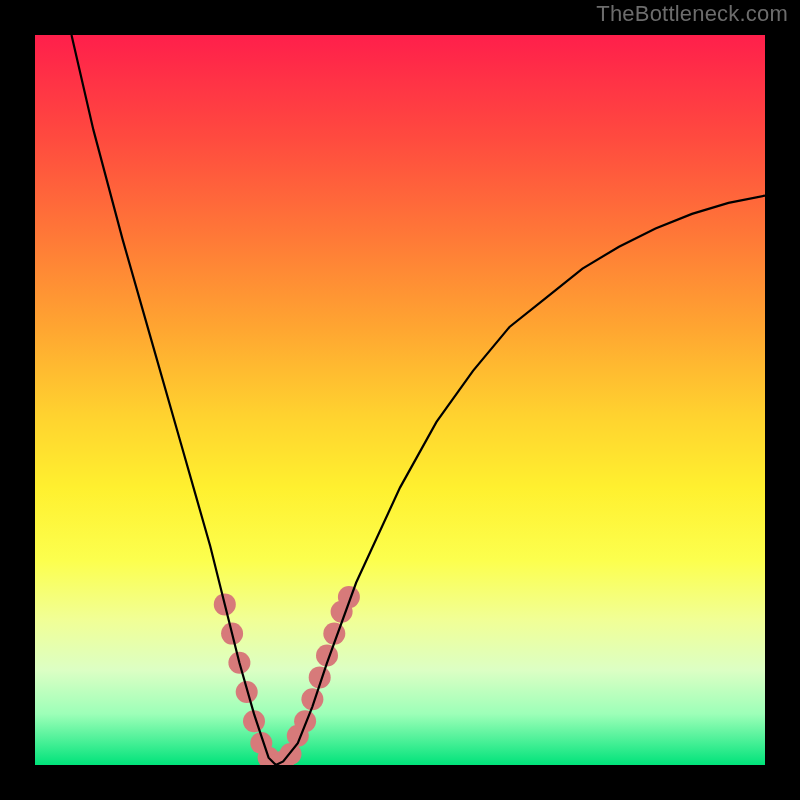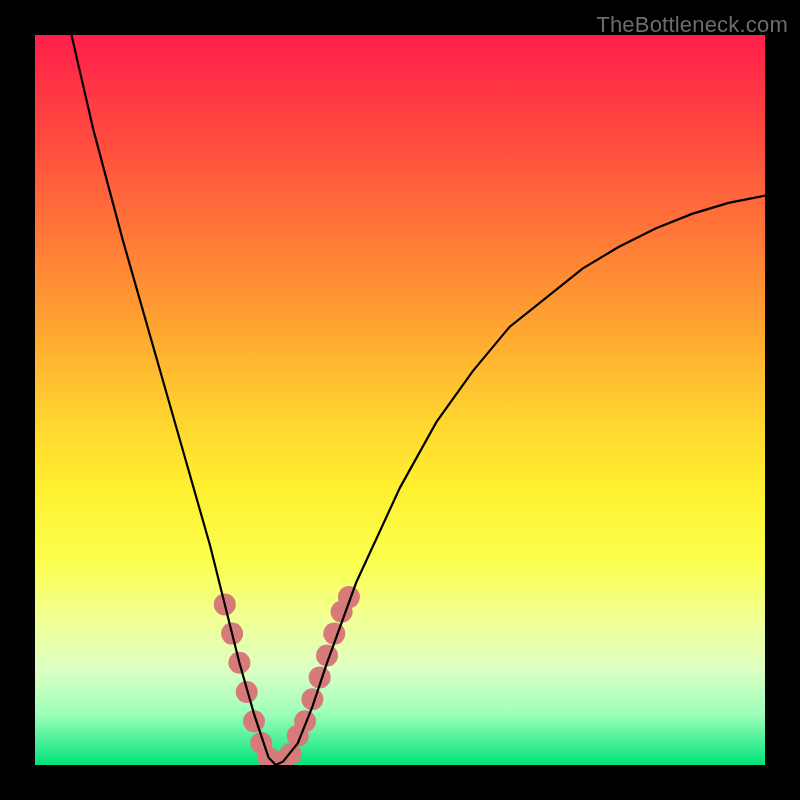--- a/index.html
+++ b/index.html
@@ -42,21 +42,21 @@
   }
   .plot-svg {
     position: absolute;
     left: 0;
     top: 0;
     width: 730px;
     height: 730px;
   }
   .watermark {
     position: absolute;
-    top: 12px;
+    top: 1px;
     right: 12px;
     color: #6c6c6c;
     font-size: 22px;
     letter-spacing: 0.2px;
     font-weight: 500;
   }
 </style>
 </head>
 <body>
 

